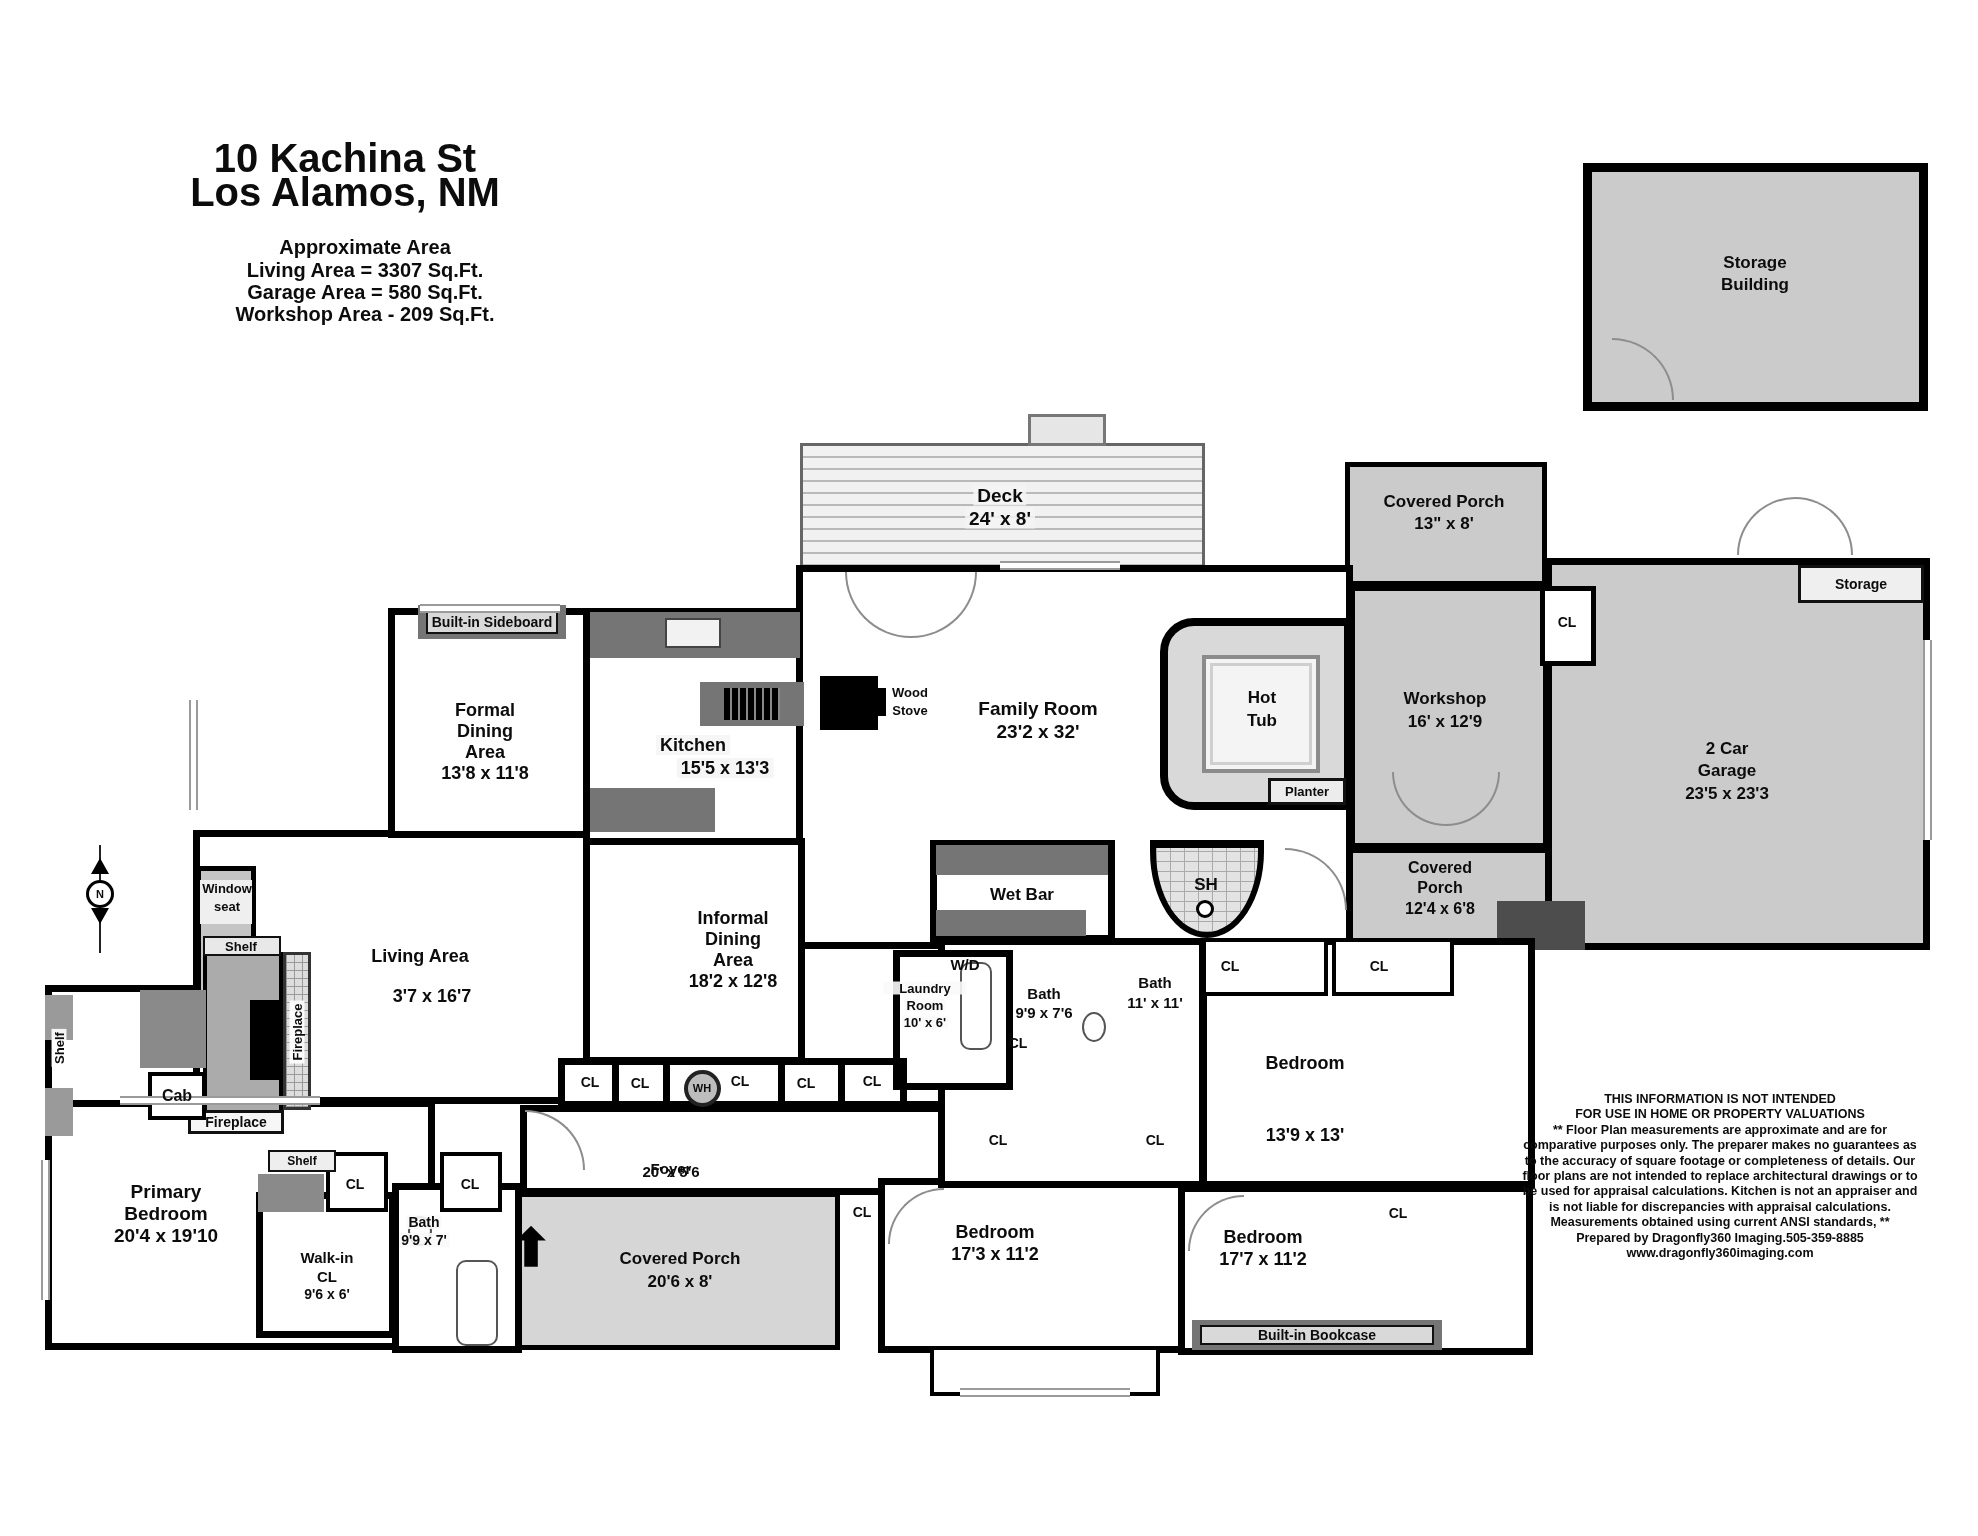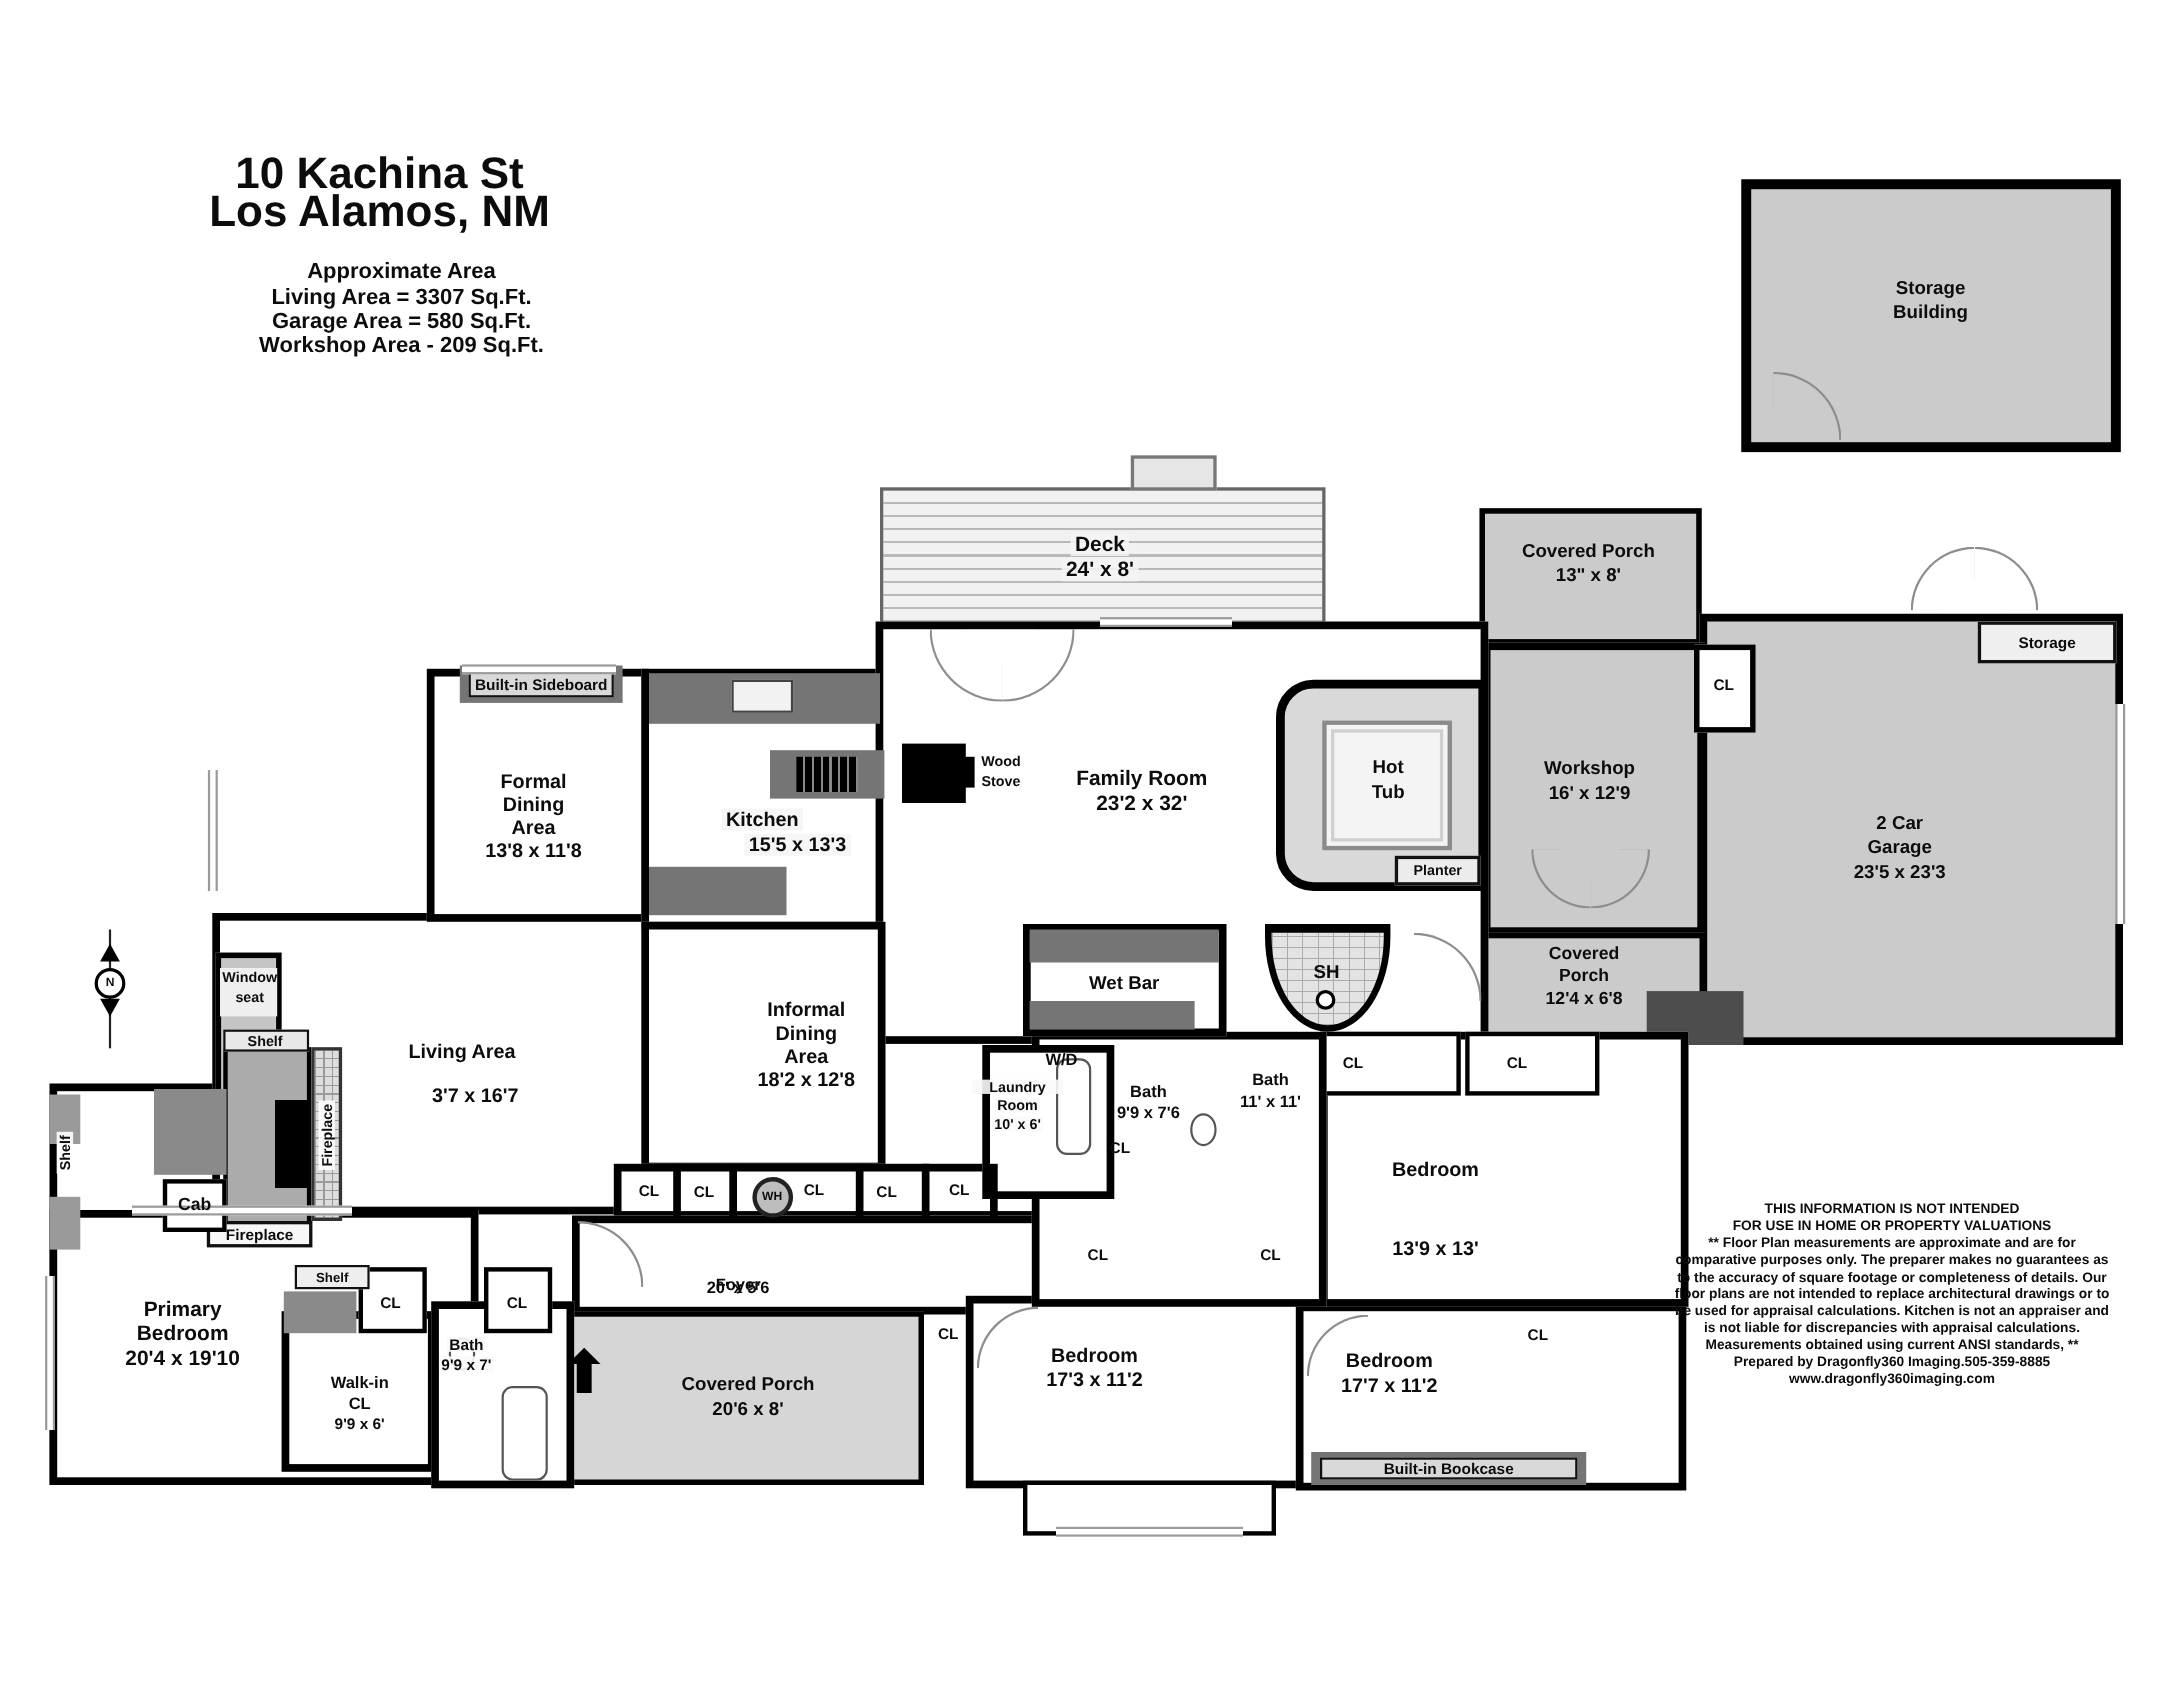--- a/index.html
+++ b/index.html
@@ -235,21 +235,21 @@
   <div class="label t16" style="left:177px;top:1096px;">Cab</div>
   <div class="label t14" style="left:236px;top:1122px;">Fireplace</div>
   <div class="label t12" style="left:302px;top:1161px;">Shelf</div>
 
   <div class="label t19" style="left:166px;top:1191px;">Primary</div>
   <div class="label t19" style="left:166px;top:1213px;">Bedroom</div>
   <div class="label t19" style="left:166px;top:1235px;">20'4 x 19'10</div>
 
   <div class="label t15" style="left:327px;top:1257px;">Walk-in</div>
   <div class="label t15" style="left:327px;top:1276px;">CL</div>
-  <div class="label t14" style="left:327px;top:1294px;">9'9 x 6'</div>
+  <div class="label t14" style="left:327px;top:1294px;">9'6 x 6'</div>
 
   <div class="label t14" style="left:424px;top:1222px;background:rgba(250,250,250,.9);padding:0 2px;">Bath</div>
   <div class="label t14" style="left:424px;top:1240px;background:rgba(250,250,250,.9);padding:0 2px;">9'9 x 7'</div>
 
   <div class="label t15" style="left:671px;top:1152px;margin-top:16px;">Foyer</div>
   <div class="label t15" style="left:671px;top:1171px;">20' x 5'6</div>
 
   <div class="label t17" style="left:680px;top:1258px;">Covered Porch</div>
   <div class="label t17" style="left:680px;top:1281px;">20'6 x 8'</div>
 

